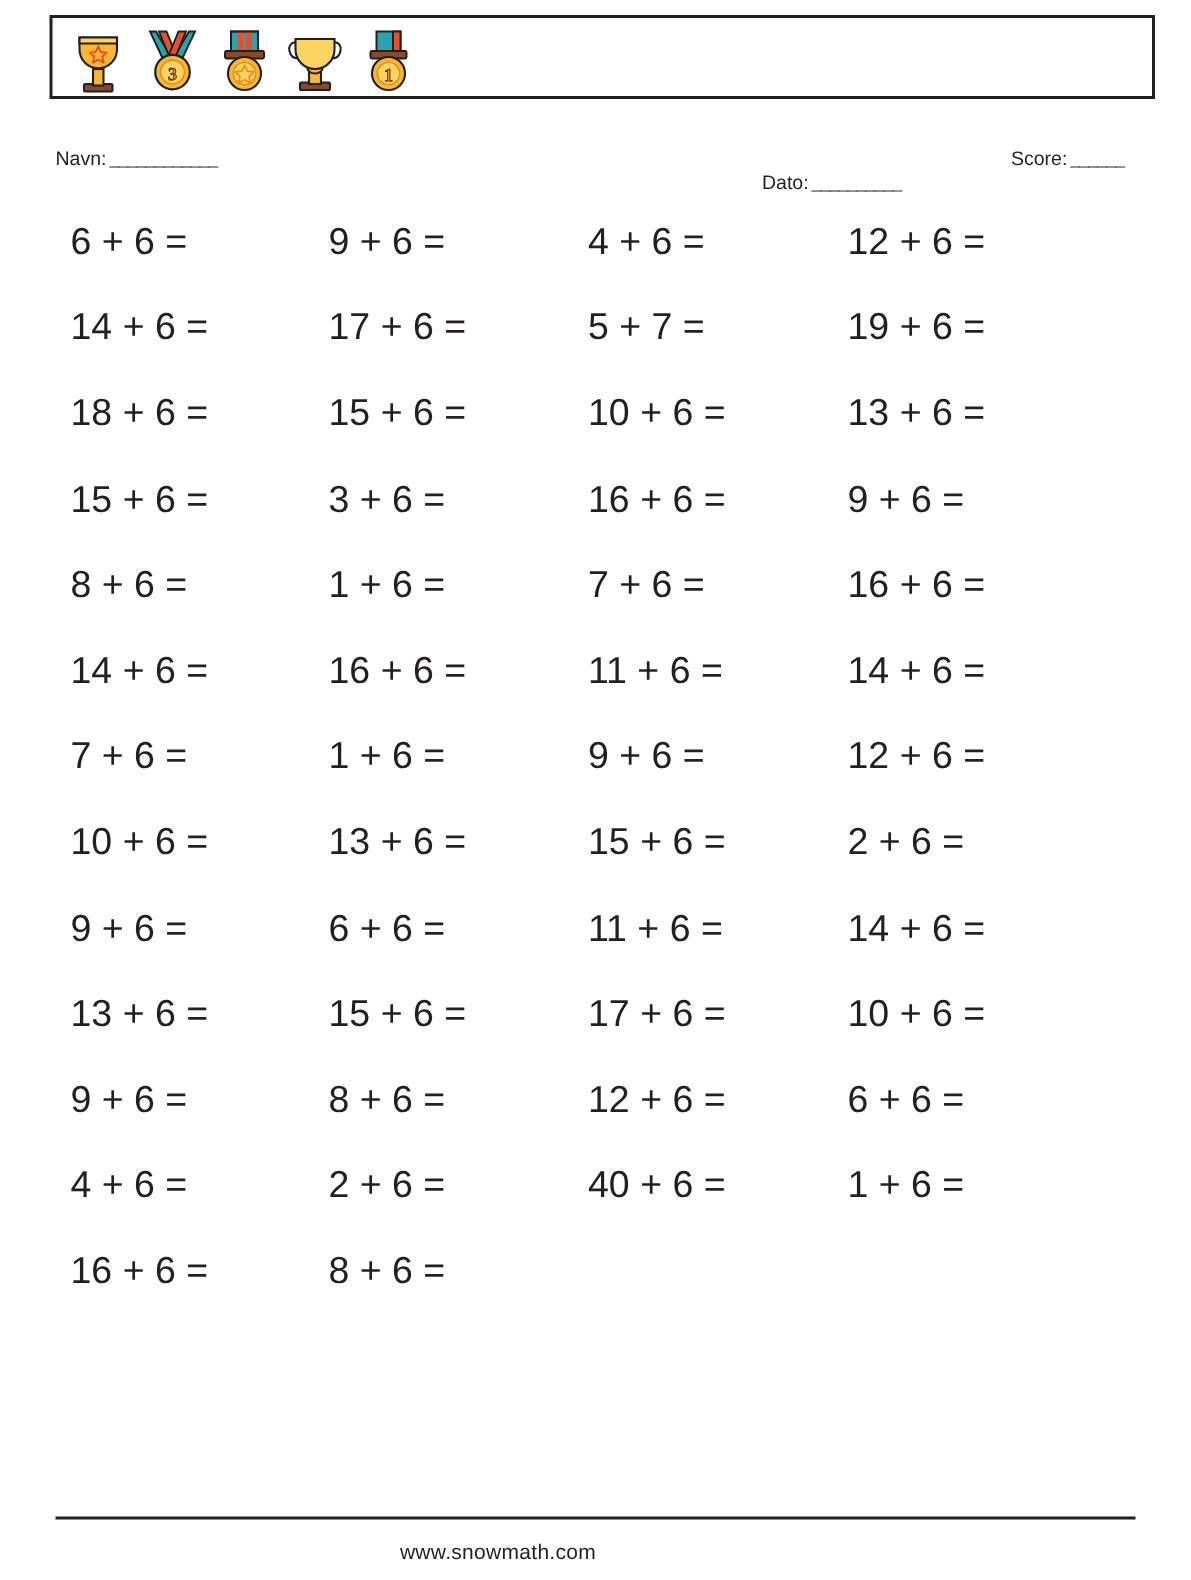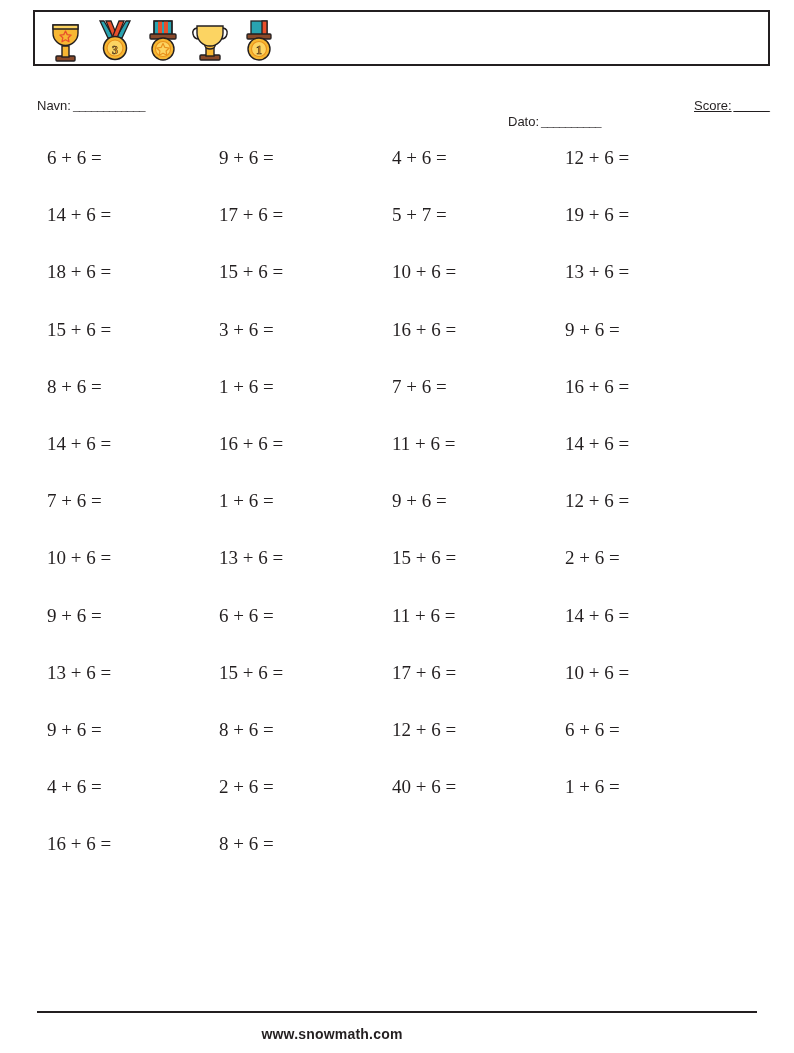--- a/index.html
+++ b/index.html
@@ -67,39 +67,39 @@
     white-space: nowrap;
     color: #231f20;
   }
   .meta-label { margin-right: 2px; }
   .meta-blank {
     font-family: "Liberation Serif", serif;
     letter-spacing: -0.5px;
   }
   #field-name  { left: 37px;  top: 0; }
   #field-date  { left: 508px; top: 16px; }
-  #field-score { left: 694px; top: 0; text-decoration: underline; }
+  #field-score { left: 674px; top: 0; }
 
   
   #problem-grid {
     position: absolute;
     left: 47px;
     top: 147px;
     width: 700px;
   }
   .problem-row {
     display: block;
     position: relative;
     height: 57.2px;
   }
   .problem-cell {
     position: absolute;
     top: 0;
-    font-family: Liberation Serif, serif;
-    font-size: 19px;
+    font-family: Liberation Sans, sans-serif;
+    font-size: 25px;
     color: #231f20;
     white-space: nowrap;
   }
   .problem-cell.col0 { left: 0px; }
   .problem-cell.col1 { left: 172px; }
   .problem-cell.col2 { left: 345px; }
   .problem-cell.col3 { left: 518px; }
 
   
   #footer-divider {
@@ -110,21 +110,21 @@
     height: 0;
     border-top: 2px solid #231f20;
   }
   #footer-url {
     position: absolute;
     left: 0;
     top: 1026px;
     width: 664px;
     text-align: center;
     font-size: 14px;
-    font-weight: bold;
+    font-weight: normal;
     color: #231f20;
     letter-spacing: 0.2px;
   }
 </style>
 </head>
 <body>
 
 <div id="header-banner">
 
   <div id="award-icons">

